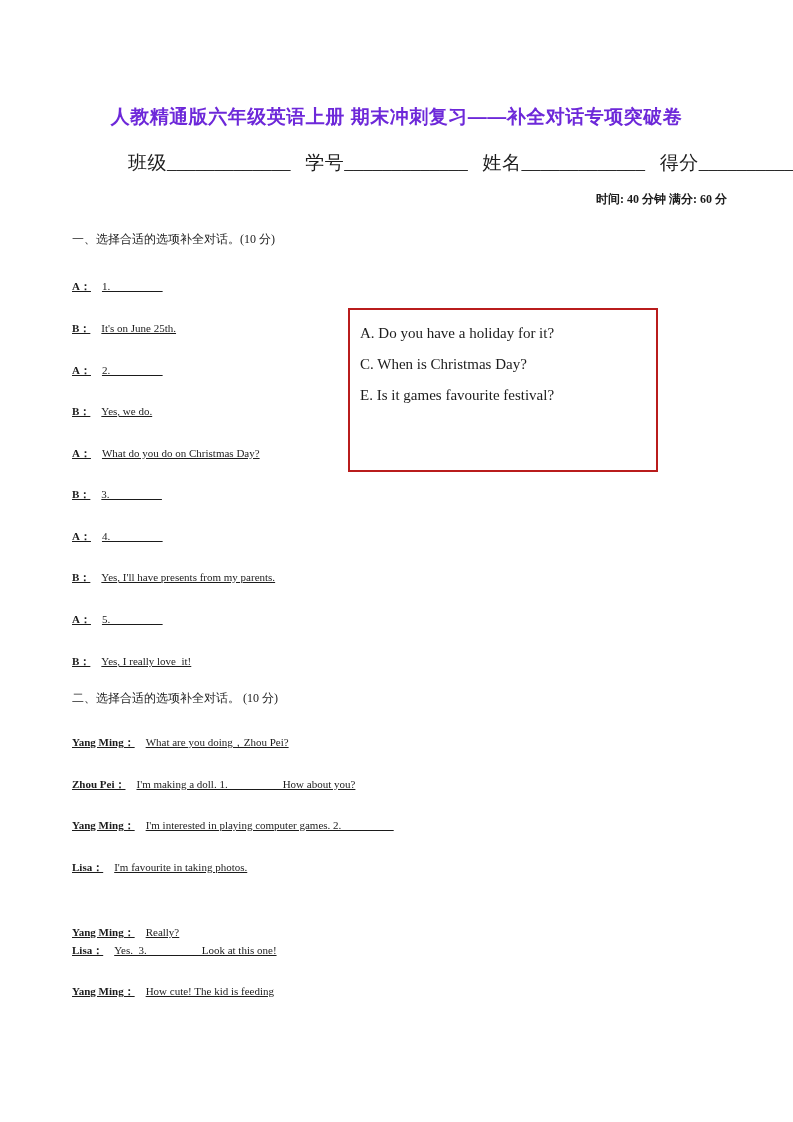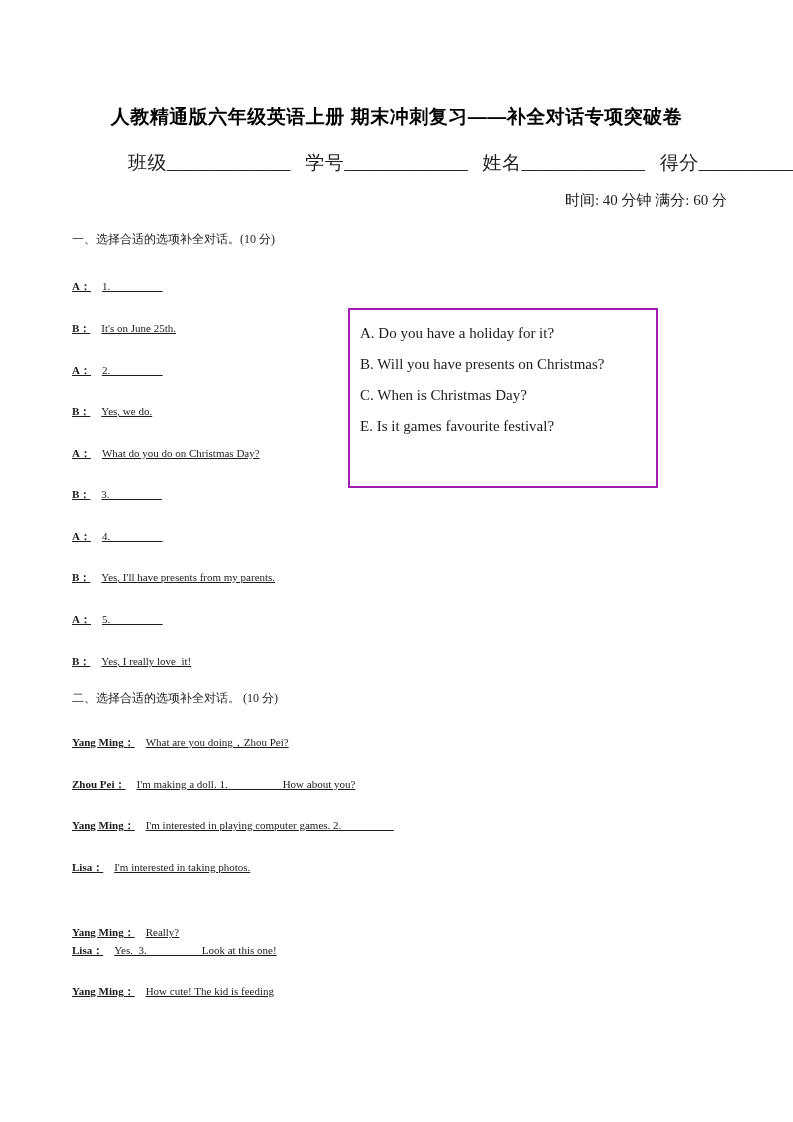--- a/index.html
+++ b/index.html
@@ -10,56 +10,57 @@
     font-family: "Liberation Serif", "DejaVu Serif", serif;
     color: #1c1c1c;
     overflow: hidden;
   }
   .abs { position: absolute; }
   .title {
     top: 104px; left: 0; right: 0;
     text-align: center;
     font-size: 19px;
     font-weight: bold;
-    color: #000000;
+    color: #6d28d9;
     letter-spacing: 0.5px;
     font-family: "Liberation Sans", sans-serif;
   }
   .header-fields {
     top: 150px; left: 128px;
     font-size: 19px;
     white-space: nowrap;
   }
   .header-fields .field { margin-right: 10px; }
   .header-fields .flabel { letter-spacing: 0.5px; }
   .header-fields .fblank { letter-spacing: 0; }
   .meta-line {
     top: 191px; right: 66px;
-    font-size: 15px;
+    font-size: 12px;
     text-align: center;
+    font-weight: bold;
   }
   .s-heading {
     left: 72px;
     font-size: 12px;
     white-space: pre-wrap;
   }
   .line {
     left: 72px;
     font-size: 11px;
     line-height: 21px;
     white-space: pre-wrap;
     text-decoration: underline;
   }
   .spk { font-weight: bold; margin-right: 11px; }
   .txt { white-space: pre-wrap; }
   .options-box {
     left: 348px; top: 308px;
     width: 288px; height: 152px;
-    border: 2px solid #a21caf;
-    padding: 8px 8px 16px 10px;
+    border: 2px solid #b91c1c;
+    padding: 8px 8px 0 10px;
     background: #ffffff;
   }
   .options-box .opt {
     font-size: 15px;
     line-height: 31px;
     white-space: nowrap;
   }
 </style>
 </head>
 <body>
@@ -83,26 +84,25 @@
 <div class="abs line" style="top:401px"><span class="spk">B：</span><span class="txt">Yes, we do.</span></div>
 <div class="abs line" style="top:443px"><span class="spk">A：</span><span class="txt">What do you do on Christmas Day?</span></div>
 <div class="abs line" style="top:484px"><span class="spk">B：</span><span class="txt">3. _________</span></div>
 <div class="abs line" style="top:526px"><span class="spk">A：</span><span class="txt">4. _________</span></div>
 <div class="abs line" style="top:567px"><span class="spk">B：</span><span class="txt">Yes, I'll have presents from my parents.</span></div>
 <div class="abs line" style="top:609px"><span class="spk">A：</span><span class="txt">5. _________</span></div>
 <div class="abs line" style="top:651px"><span class="spk">B：</span><span class="txt">Yes, I really love  it!</span></div>
 
 <div class="abs options-box">
   <div class="opt">A. Do you have a holiday for it?</div>
-  <div class="opt">B. Will you have presents on Christmas?</div>
   <div class="opt">C. When is Christmas Day?</div>
   <div class="opt">E. Is it games favourite festival?</div>
 </div>
 
 <div class="abs s-heading" style="top:690px">二、选择合适的选项补全对话。 (10 分)</div>
 
 <div class="abs line" style="top:732px"><span class="spk">Yang Ming：</span><span class="txt">What are you doing，Zhou Pei?</span></div>
 <div class="abs line" style="top:774px"><span class="spk">Zhou Pei：</span><span class="txt">I'm making a doll. 1. _________ How about you?</span></div>
 <div class="abs line" style="top:815px"><span class="spk">Yang Ming：</span><span class="txt">I'm interested in playing computer games. 2. _________</span></div>
-<div class="abs line" style="top:857px"><span class="spk">Lisa：</span><span class="txt">I'm interested in taking photos.</span></div>
+<div class="abs line" style="top:857px"><span class="spk">Lisa：</span><span class="txt">I'm favourite in taking photos.</span></div>
 <div class="abs line" style="top:922px"><span class="spk">Yang Ming：</span><span class="txt">Really?</span></div>
 <div class="abs line" style="top:940px"><span class="spk">Lisa：</span><span class="txt">Yes.  3. _________ Look at this one!</span></div>
 <div class="abs line" style="top:981px"><span class="spk">Yang Ming：</span><span class="txt">How cute! The kid is feeding</span></div>
 
 </body></html>

